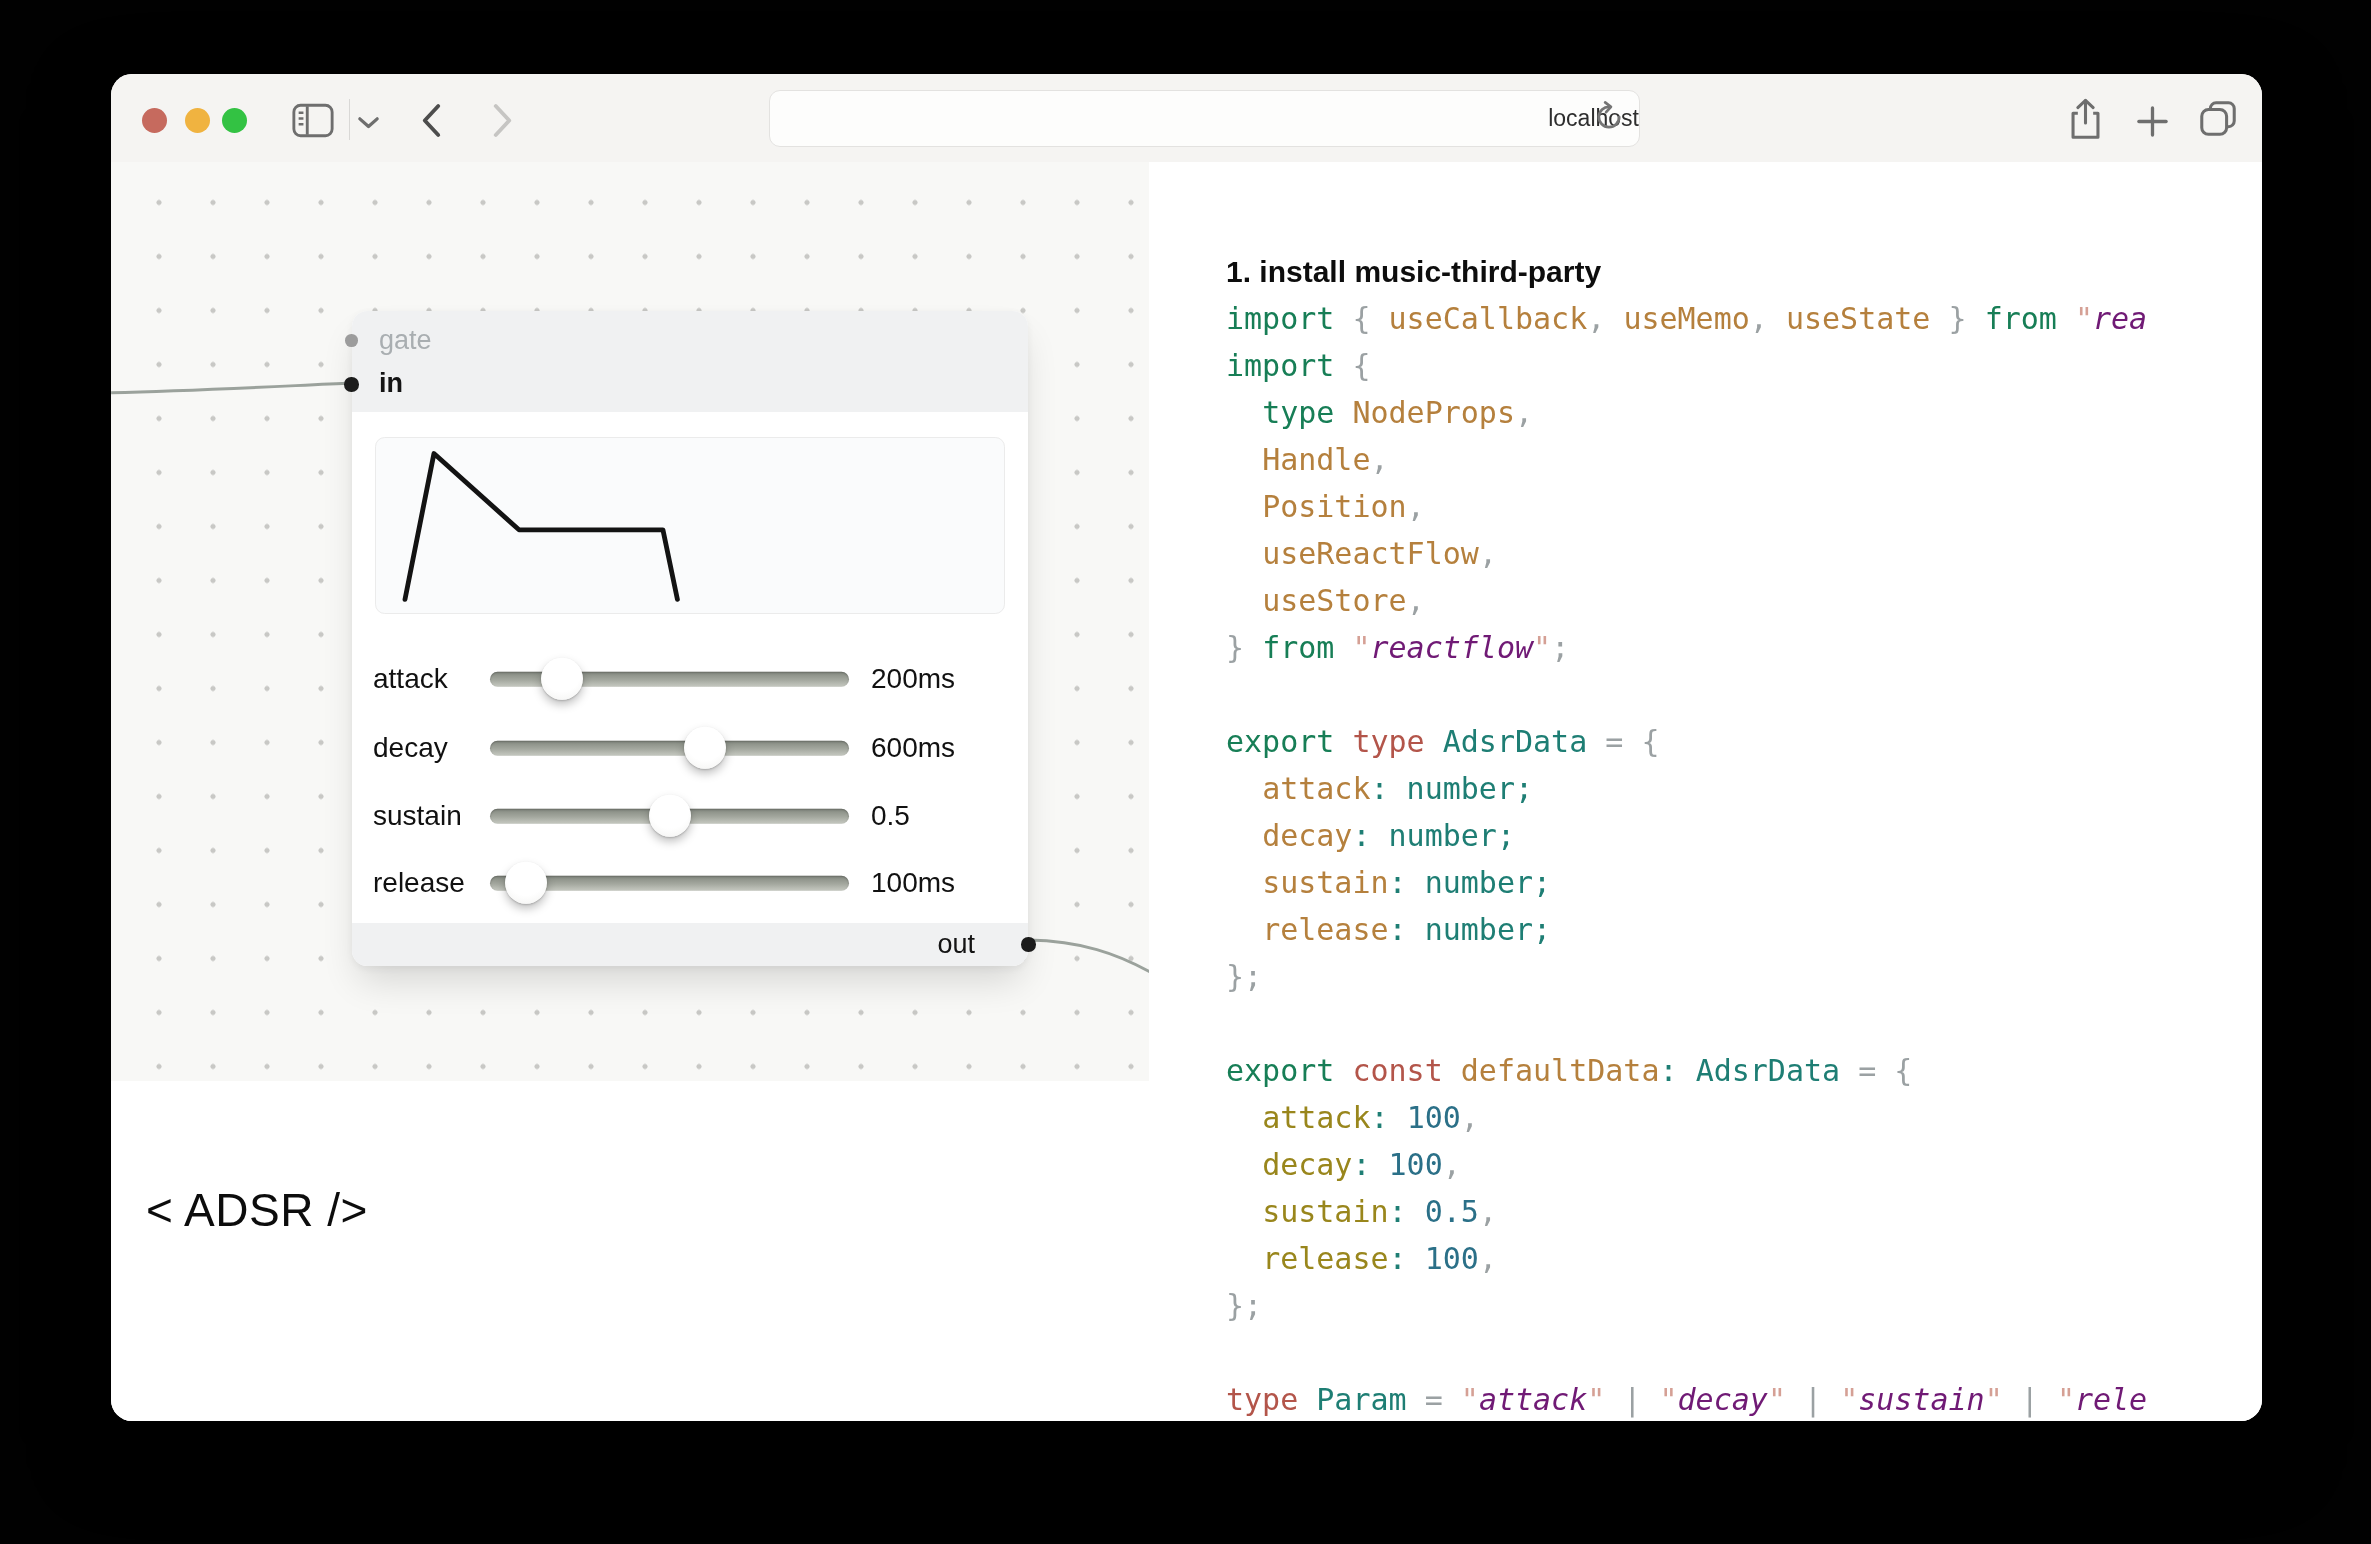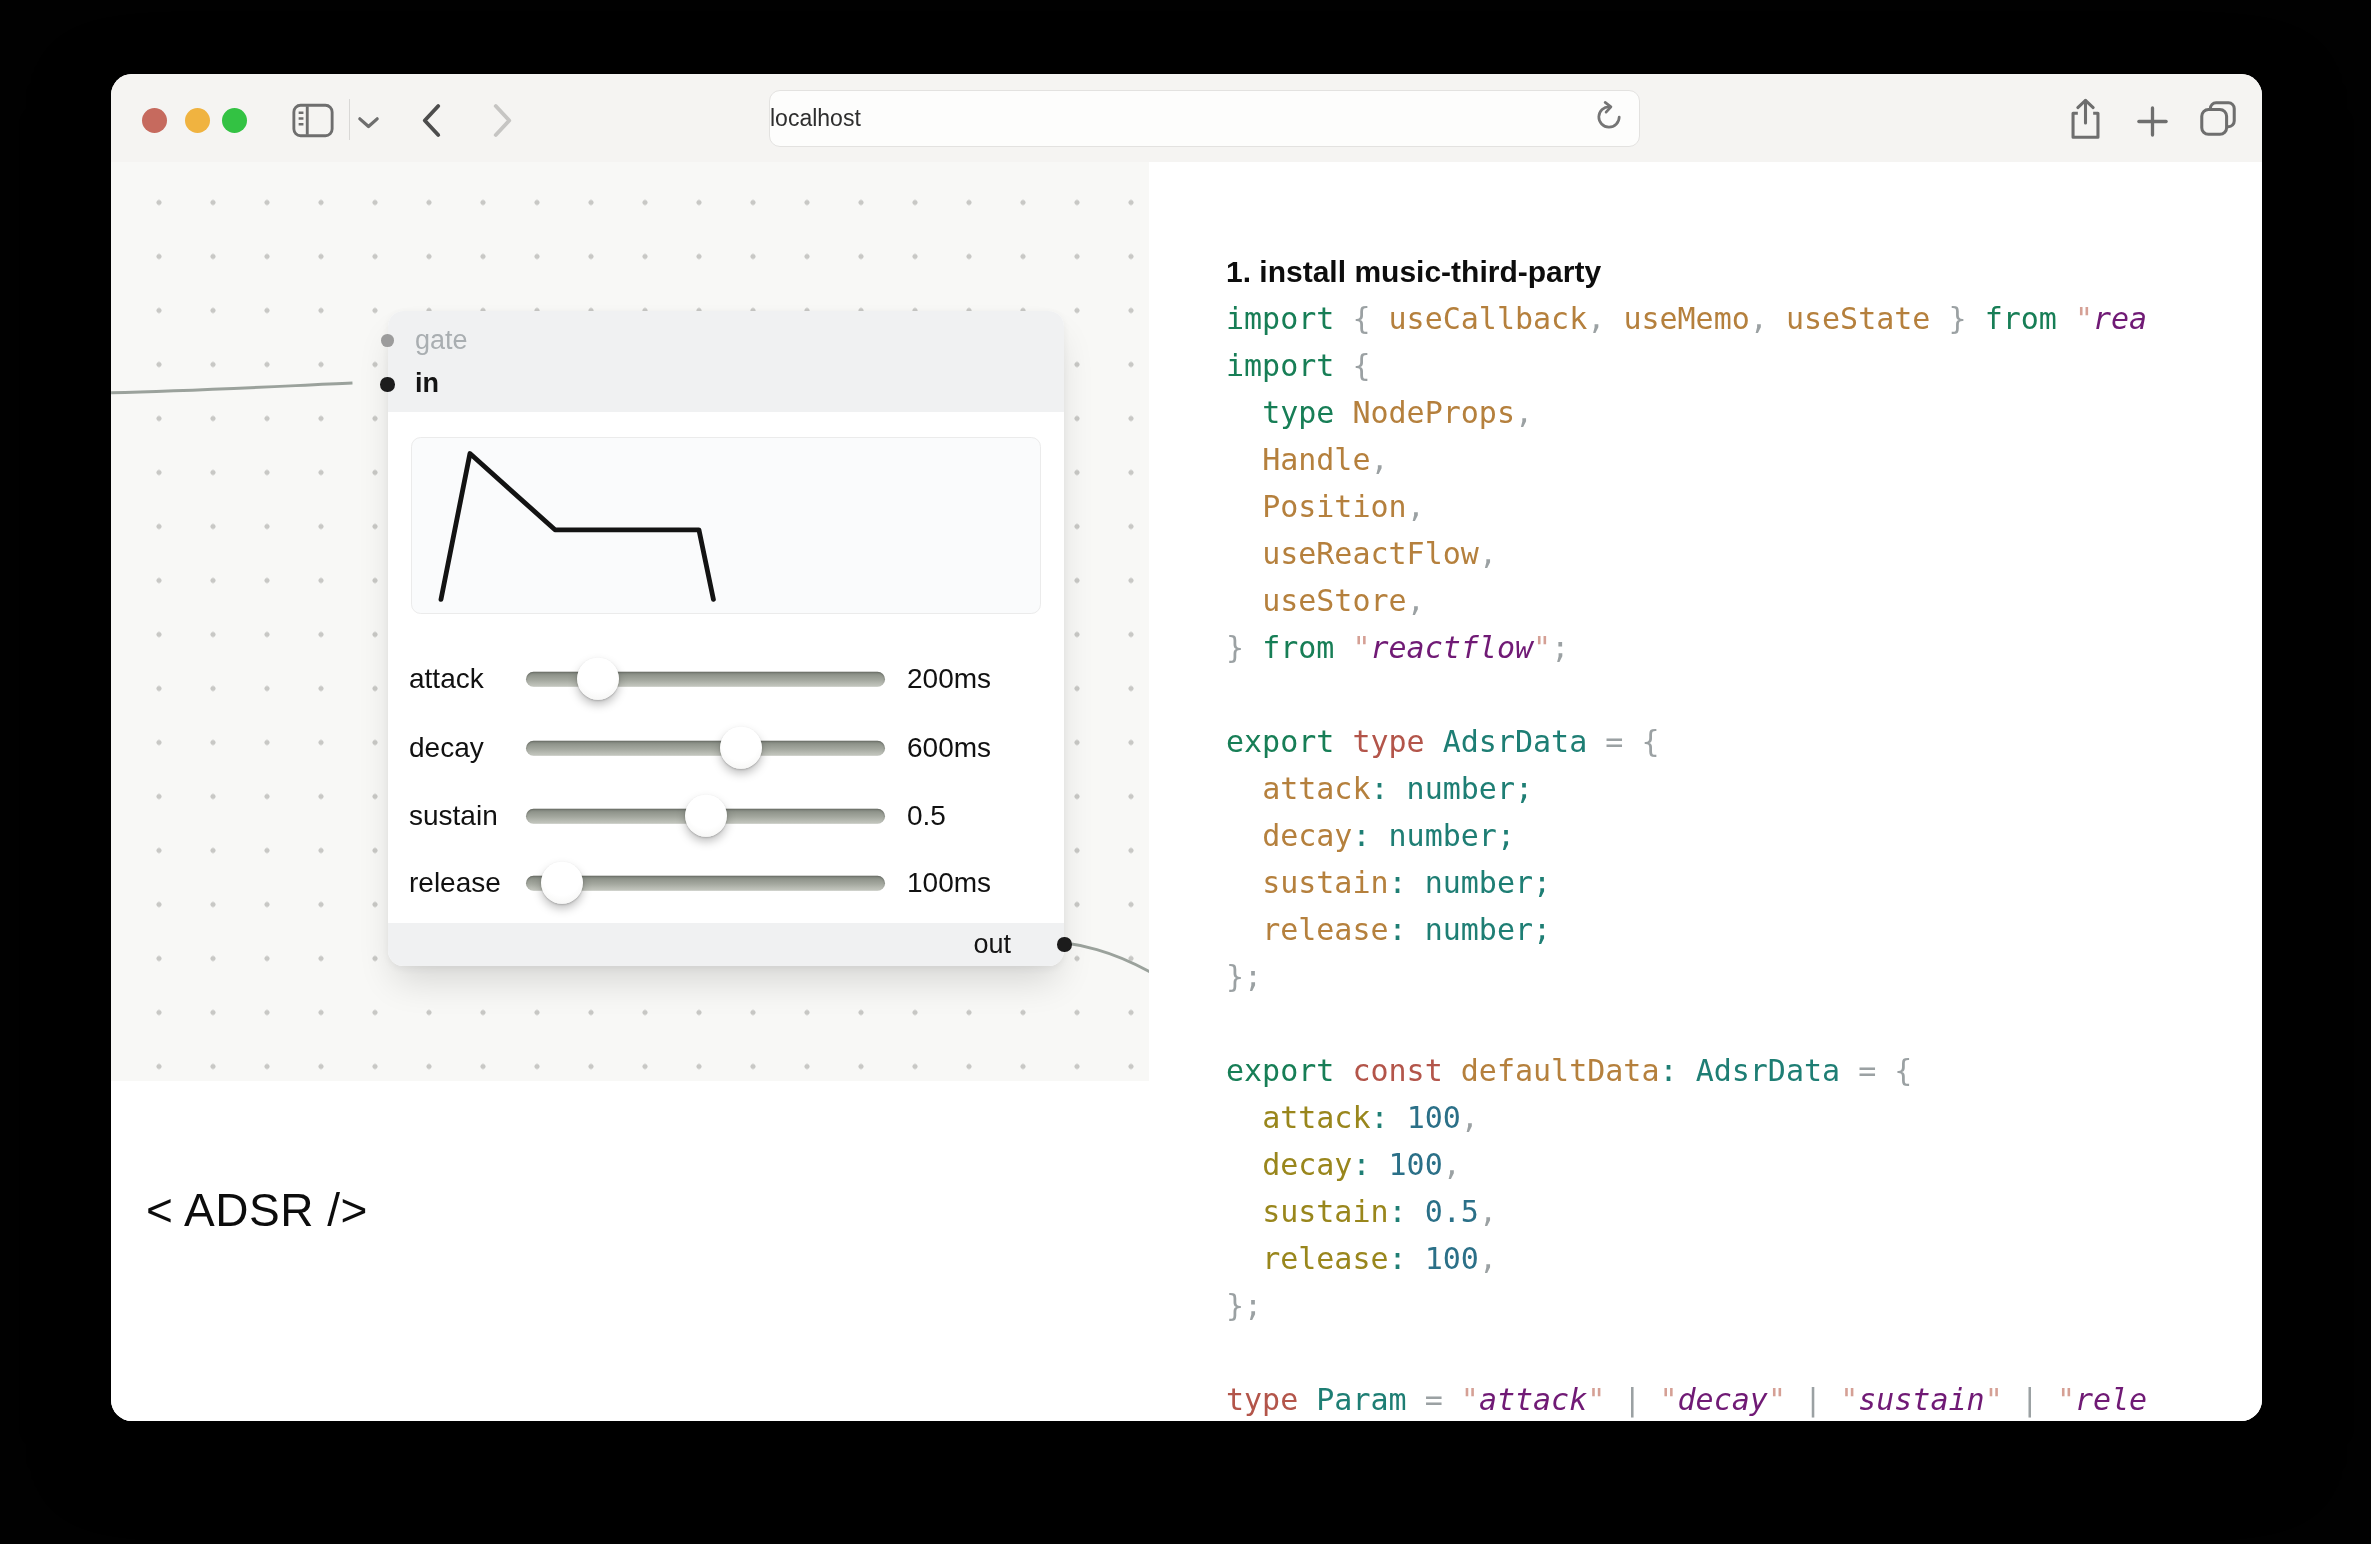--- a/index.html
+++ b/index.html
@@ -6,35 +6,35 @@
     font-family:"Liberation Sans",sans-serif;}
   .window{position:absolute;left:111px;top:74px;width:2151px;height:1347px;background:#ffffff;
     border-radius:21px;overflow:hidden;box-shadow:0 29px 77px rgba(0,0,0,.55);}
   
   .toolbar{position:absolute;left:0;top:0;width:100%;height:88px;background:#f5f4f2;
     border-bottom:1px solid #dedddb;}
   .tl{position:absolute;top:34px;width:25px;height:25px;border-radius:50%;}
   .tb-ic{position:absolute;display:flex;align-items:center;justify-content:center;}
   .divider{position:absolute;left:238px;top:25px;width:1px;height:41px;background:#d9d8d6;}
   .urlbar{position:absolute;left:658px;top:16.4px;width:869px;height:55px;background:#fdfdfc;
-    border:1px solid #e3e2e0;border-radius:11px;display:flex;align-items:center;justify-content:flex-start;}
+    border:1px solid #e3e2e0;border-radius:11px;display:flex;align-items:center;justify-content:flex-end;}
   .urltext{font-size:23px;color:#2e2e2e;}
   .reload{position:absolute;right:13.5px;top:50%;transform:translateY(-50%);}
   
   .canvas{position:absolute;left:0;top:88px;width:1038px;height:919px;background:#f8f8f6;
     background-image:radial-gradient(circle,#c8c8c5 2.3px,rgba(0,0,0,0) 2.9px);
     background-size:54px 54px;background-position:21px 13.5px;}
   .edges{position:absolute;left:0;top:88px;width:1038px;height:919px;pointer-events:none;}
   .info{position:absolute;left:0;top:1007px;width:1038px;bottom:0;background:#ffffff;
     padding:102px 0 0 35px;box-sizing:border-box;}
   .h1{font-size:46px;font-weight:400;letter-spacing:0.5px;color:#0c0c0c;}
   .desc{margin-top:29px;font-size:30px;line-height:65px;color:#101010;max-width:917px;}
   
   .node{position:absolute;left:241px;top:237px;width:676px;height:655px;background:#fff;
-    border-radius:15.4px;box-shadow:0 21px 37px -7.7px rgba(0,0,0,.14),0 2.9px 7.7px rgba(0,0,0,.05);margin-left:36px;}
+    border-radius:15.4px;box-shadow:0 21px 37px -7.7px rgba(0,0,0,.14),0 2.9px 7.7px rgba(0,0,0,.05);}
   .node-head{position:absolute;left:0;top:0;width:100%;height:101px;background:#f0f1f2;
     border-radius:15.4px 15.4px 0 0;}
   .node-foot{position:absolute;left:0;bottom:0;width:100%;height:43px;background:#f0f1f2;
     border-radius:0 0 15.4px 15.4px;}
   .port-row{position:absolute;left:27px;font-size:27px;}
   .port-gate{top:13.5px;color:#a9aeb1;}
   .port-in{top:57px;color:#141414;font-weight:bold;}
   .hdl{position:absolute;border-radius:50%;}
   .hdl-gate{left:-6.8px;top:23px;width:12.6px;height:12.6px;background:#9c9c9c;}
   .hdl-in{left:-7.7px;top:66px;width:14.5px;height:14.5px;background:#1c1c1c;}

